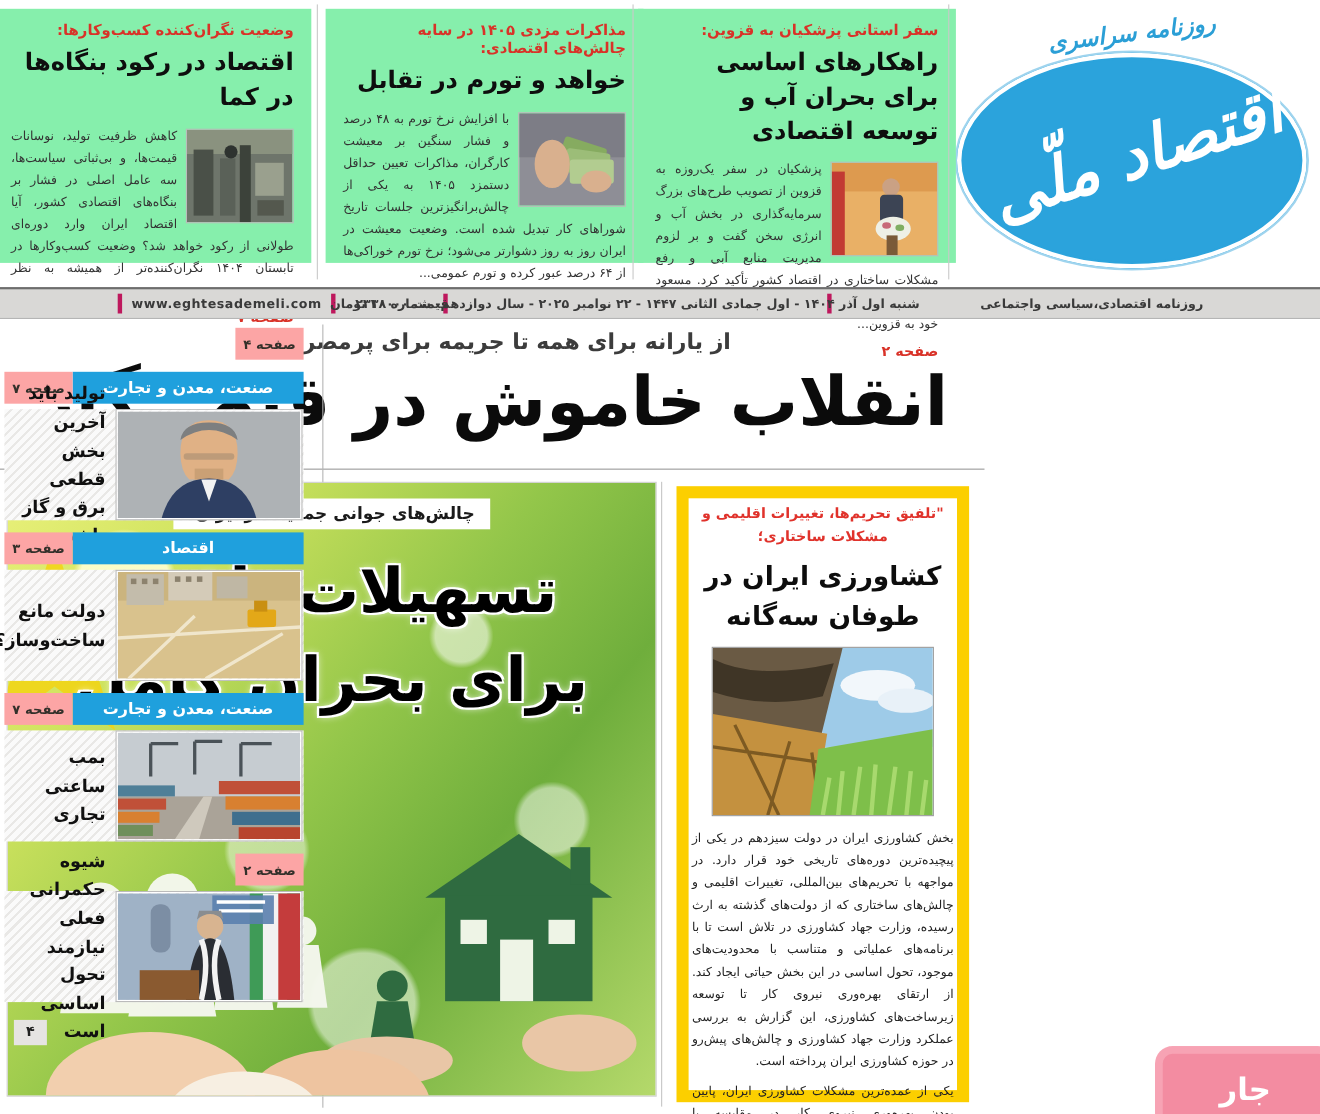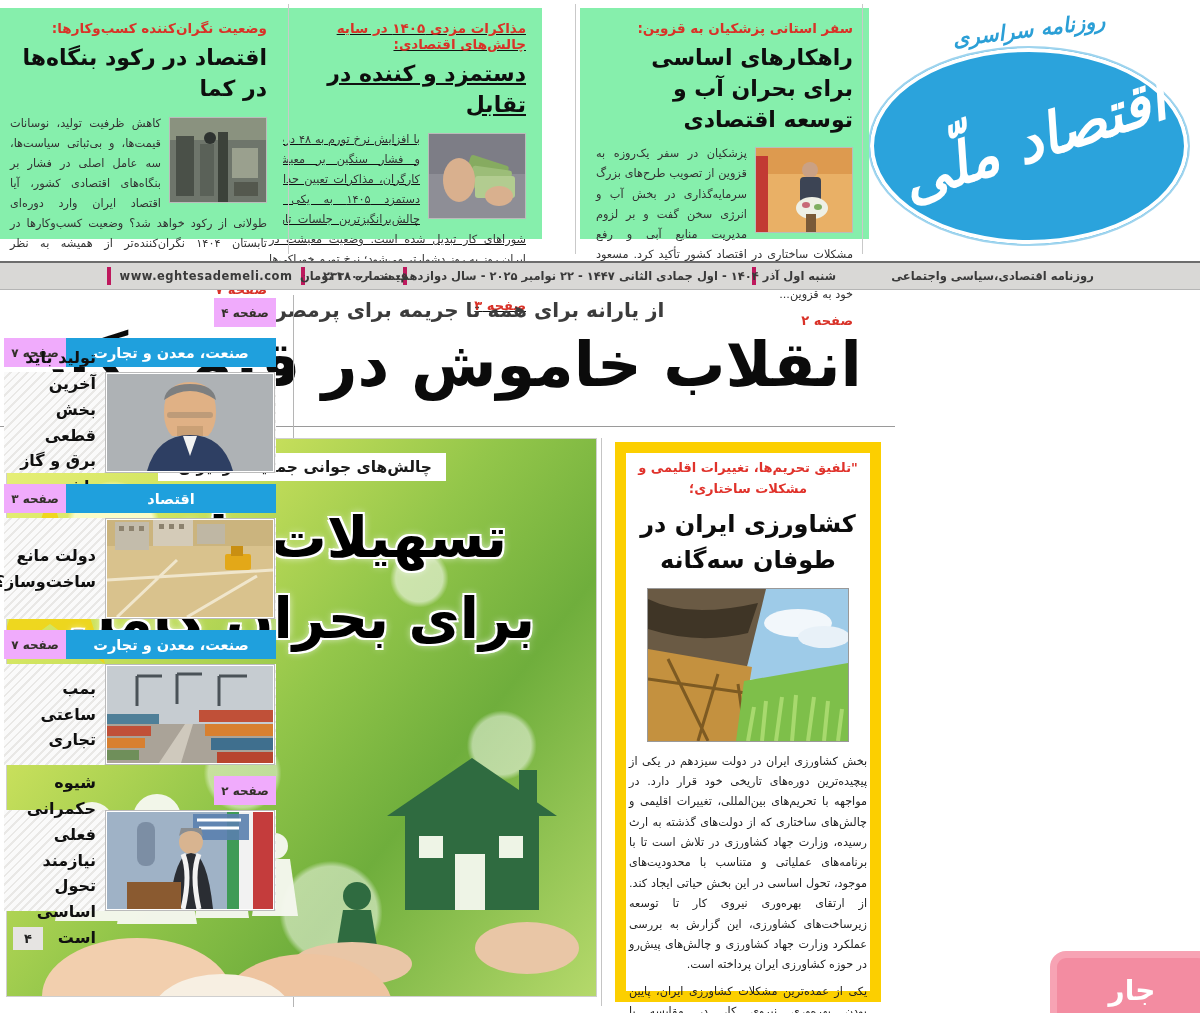--- a/index.html
+++ b/index.html
@@ -9,21 +9,21 @@
   .logo-area{position:absolute;top:4px;right:8px;width:330px;height:248px;}
   .logo-tagline{position:absolute;top:14px;right:48px;width:230px;text-align:center;
         color:#2b9fd6;font-size:21px;font-weight:bold;font-style:italic;transform:rotate(-7deg);}
   .logo-oval{position:absolute;top:44px;right:4px;width:318px;height:196px;background:#2ba3dc;
         border-radius:50%;box-shadow:inset 0 0 0 4px #fff, inset 0 0 0 6px #2ba3dc, 0 0 0 2px #9fd4ee;
         display:flex;align-items:center;justify-content:center;}
   .logo-script{color:#fff;font-size:58px;font-weight:bold;font-style:italic;
         transform:rotate(-18deg) translate(6px,-4px);white-space:nowrap;}
   .top-box{position:absolute;top:8px;height:231px;width:289px;background:#86efac;
         padding:12px 16px;box-sizing:border-box;}
-  .tb0{right:331px;margin-left:25px;} .tb1{right:658px;text-decoration:underline;} .tb2{right:917px;}
+  .tb0{right:331px;margin-left:25px;} .tb1{right:615px;} .tb2{right:917px;}
   .tb-kicker{color:#d93228;font-size:13.5px;font-weight:bold;margin-bottom:7px;}
   .tb-headline{font-size:22px;font-weight:900;line-height:1.4;margin:0 0 9px 0;color:#0e0e0e;}
   .tb-body{font-size:11.3px;line-height:1.78;text-align:justify;color:#333;}
   .tb-photo{float:right;width:96px;height:84px;margin:3px 0 4px 8px;border:1px solid #bbb;overflow:hidden;}
   .tb-page{color:#d93228;font-size:13px;font-weight:bold;margin-top:8px;}
   .vline{position:absolute;top:4px;height:250px;width:1px;background:#c9c9c9;}
   
   .info-band{position:absolute;top:261px;left:0;width:1200px;height:26px;background:#d9d8d6;
         border-top:2px solid #6d6d6d;border-bottom:1px solid #b5b5b5;display:flex;
         align-items:center;font-size:11.5px;font-weight:bold;color:#3a3a3a;}
@@ -68,21 +68,21 @@
   .agri-kicker{color:#e0322b;font-size:13px;font-weight:bold;line-height:1.6;margin-top:2px;}
   .agri-headline{font-size:24px;font-weight:900;line-height:1.5;margin:6px 0 10px 0;color:#0d0d0d;text-align:center;}
   .agri-photo{width:200px;height:152px;margin:0 auto 10px auto;border:1px solid #999;overflow:hidden;}
   .agri-body{font-size:11.2px;line-height:1.82;text-align:justify;color:#222;margin:0 0 6px 0;}
   
   .sidebar{position:absolute;top:298px;left:4px;width:272px;}
   .sec{margin-bottom:11px;}
   .sec-header{display:flex;height:29px;}
   .sec-title{flex:1;background:#1fa0dd;color:#fff;font-size:14.5px;font-weight:bold;
         display:flex;align-items:center;justify-content:center;}
-  .sec-page{width:62px;background:#f0abfc;color:#33302a;font-size:12px;font-weight:bold;
+  .sec-page{width:62px;background:#fca5a5;color:#33302a;font-size:12px;font-weight:bold;
         display:flex;align-items:center;justify-content:center;}
   .sec-body{margin-top:5px;height:101px;display:flex;align-items:center;
         background:repeating-linear-gradient(135deg,#fafafa 0 4px,#e9e8e6 4px 6px);}
   .sec-photo{width:166px;height:97px;margin-right:2px;border:1px solid #fff;
         box-shadow:0 0 0 1px #bbb;overflow:hidden;flex:none;}
   .sec-headline{flex:1;font-size:16px;font-weight:bold;line-height:1.62;color:#101010;
         padding:0 10px 0 6px;text-align:right;}
   
   .watermark{position:absolute;right:-14px;bottom:-16px;width:150px;height:64px;
         background:rgba(238,95,125,.72);border:7px solid rgba(248,168,185,.85);border-radius:16px;
@@ -119,21 +119,21 @@
             <rect x="50" y="66" width="10" height="18" fill="#7a5a38"></rect>
           </svg>
       </div>
       <span>پزشکیان در سفر یک‌روزه به قزوین از تصویب طرح‌های بزرگ سرمایه‌گذاری در بخش آب و انرژی سخن گفت و بر لزوم مدیریت منابع آبی و رفع مشکلات ساختاری در اقتصاد کشور تأکید کرد. مسعود پزشکیان، رئیس‌جمهور دولت سیزدهم، در سفر یک‌روزه خود به قزوین...</span>
     </div>
     <div class="tb-page">صفحه ۲</div>
   </article>
 
   <article class="top-box tb1">
     <div class="tb-kicker">مذاکرات مزدی ۱۴۰۵ در سایه چالش‌های اقتصادی:</div>
-    <h2 class="tb-headline">دستمزد و کننده در تقابل</h2>
+    <h2 class="tb-headline">خواهد و تورم در تقابل</h2>
     <div class="tb-body">
       <div class="tb-photo">
         <svg width="96" height="84" viewBox="0 0 96 84">
             <rect width="96" height="84" fill="#8e8e96"></rect>
             <rect width="96" height="40" fill="#7d7d86"></rect>
             <rect x="38" y="26" width="40" height="22" rx="3" fill="#86ab60" transform="rotate(18 58 37)"></rect>
             <rect x="42" y="34" width="40" height="22" rx="3" fill="#9cbd78" transform="rotate(8 62 45)"></rect>
             <rect x="46" y="42" width="40" height="22" rx="3" fill="#b2cc90"></rect>
             <ellipse cx="30" cy="46" rx="16" ry="22" fill="#d9b08e"></ellipse>
             <ellipse cx="70" cy="62" rx="14" ry="10" fill="#d9b08e"></ellipse>

